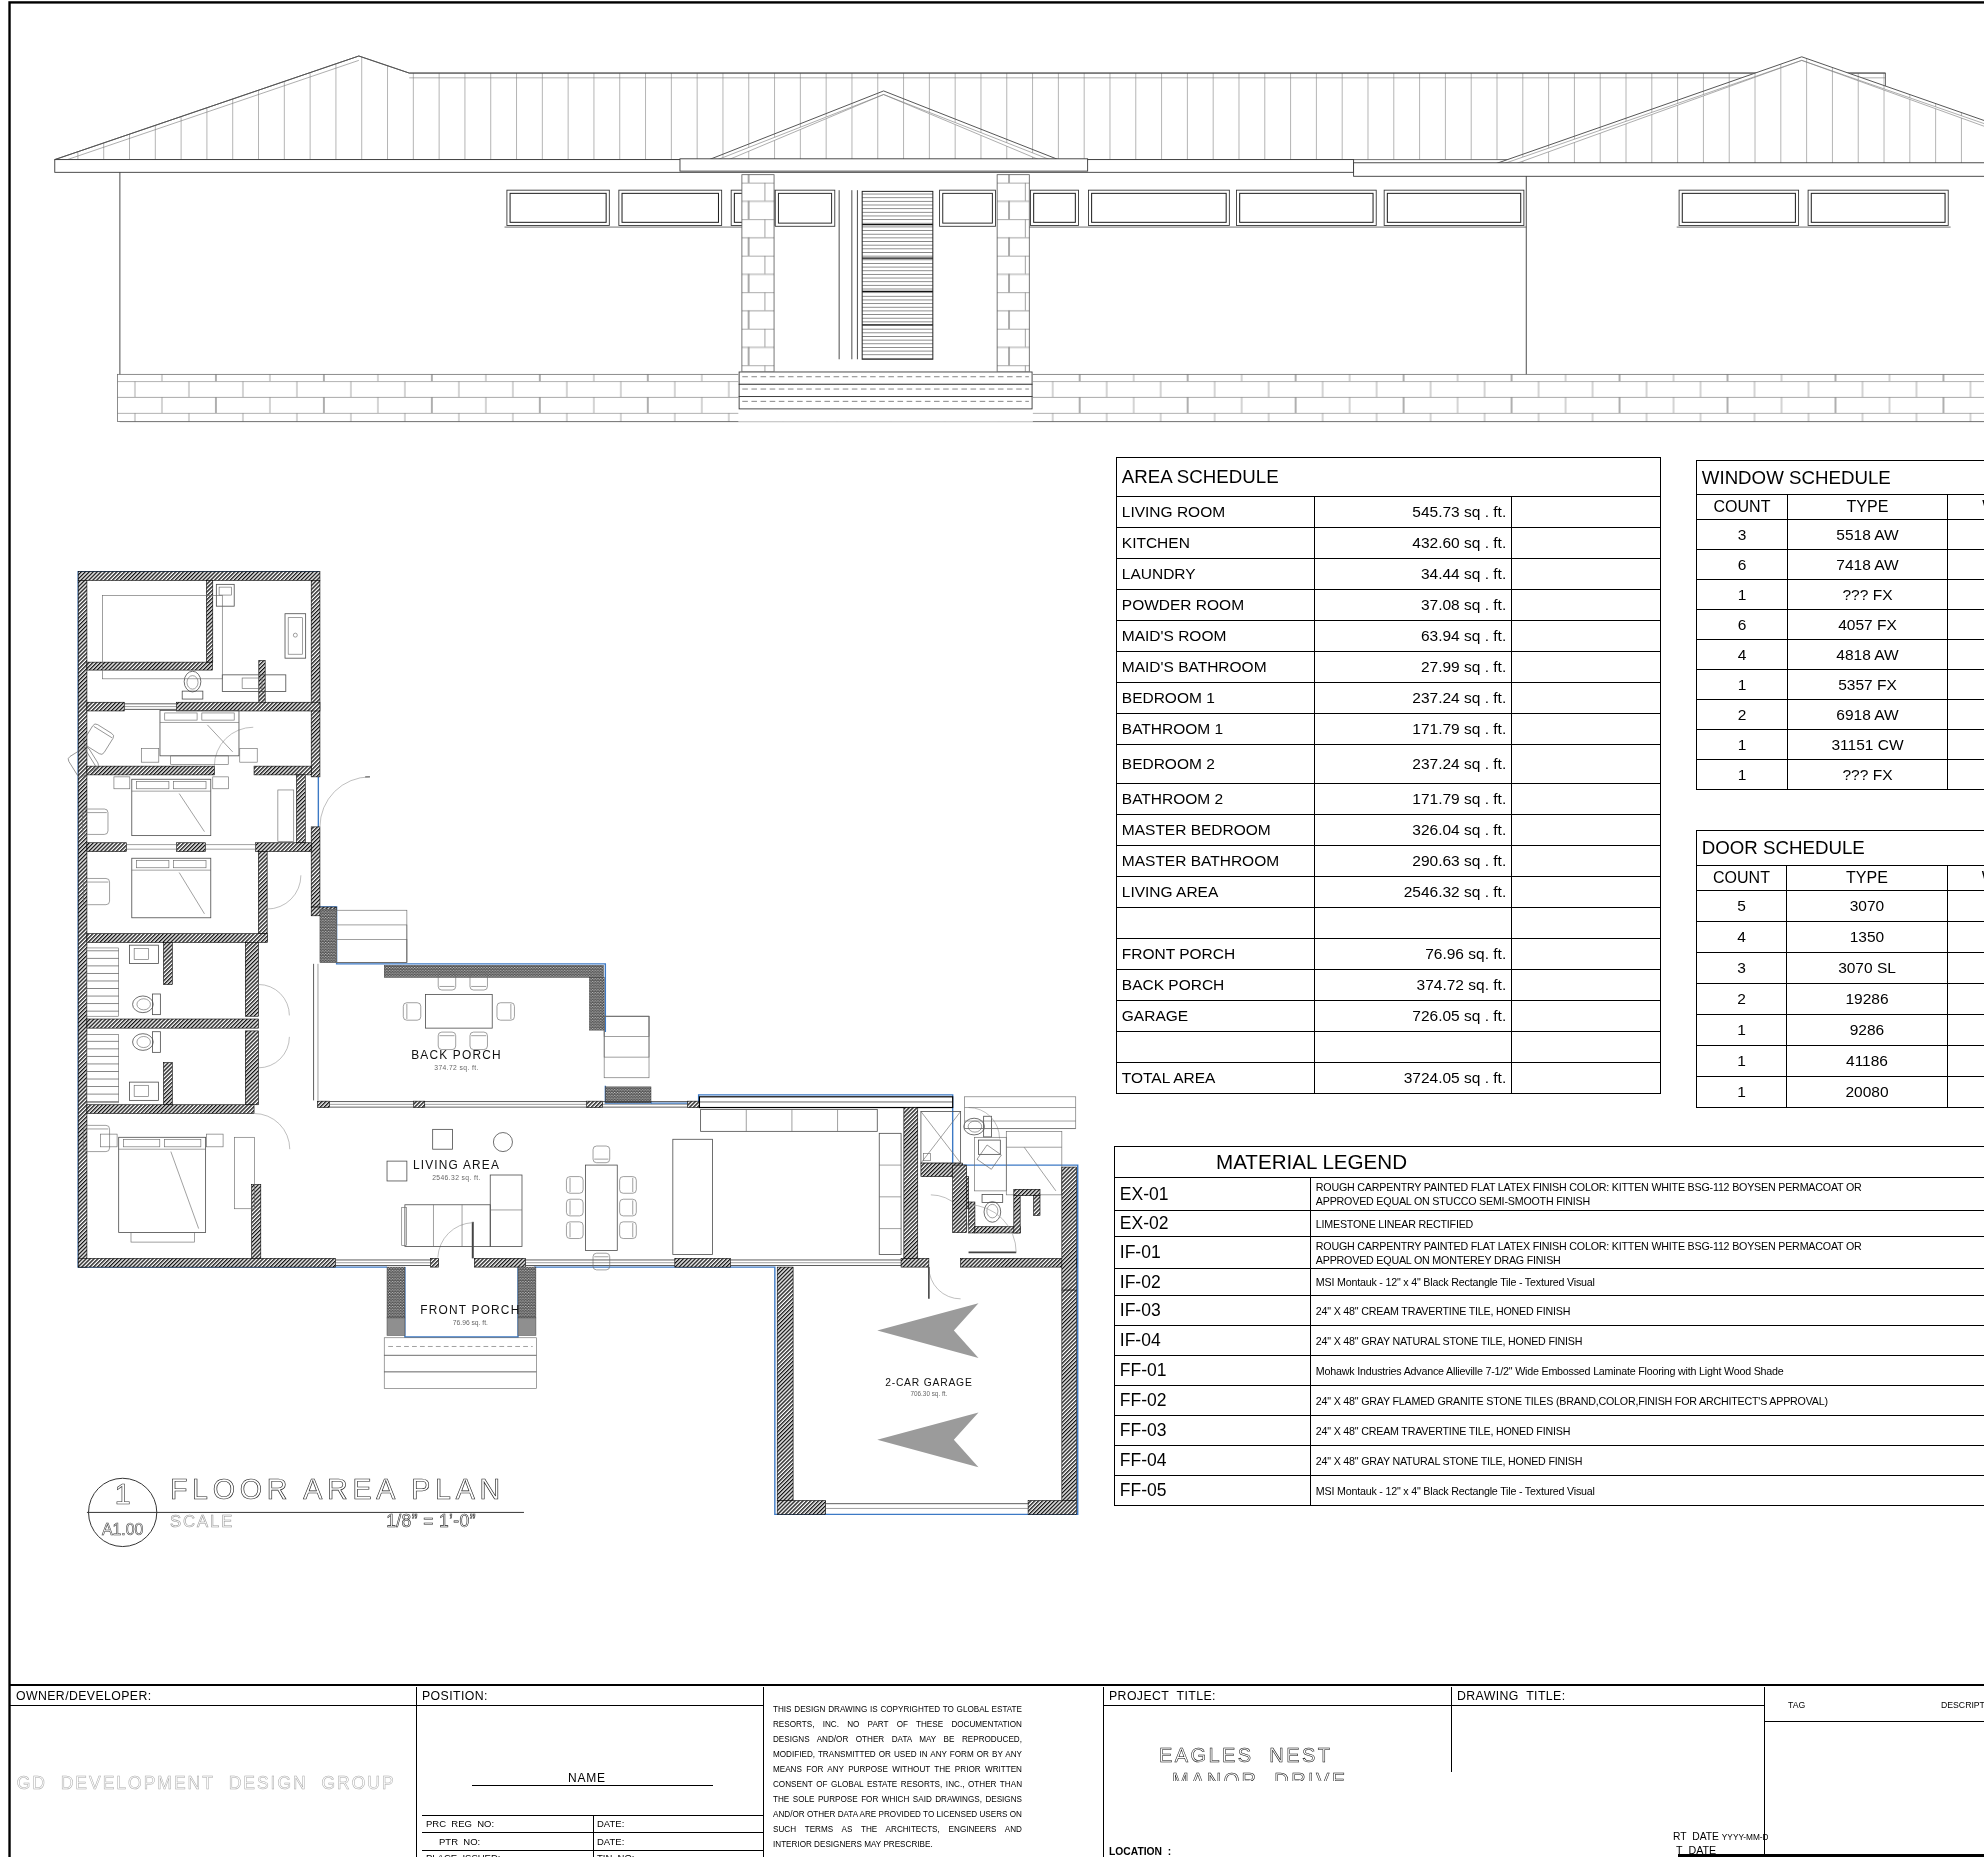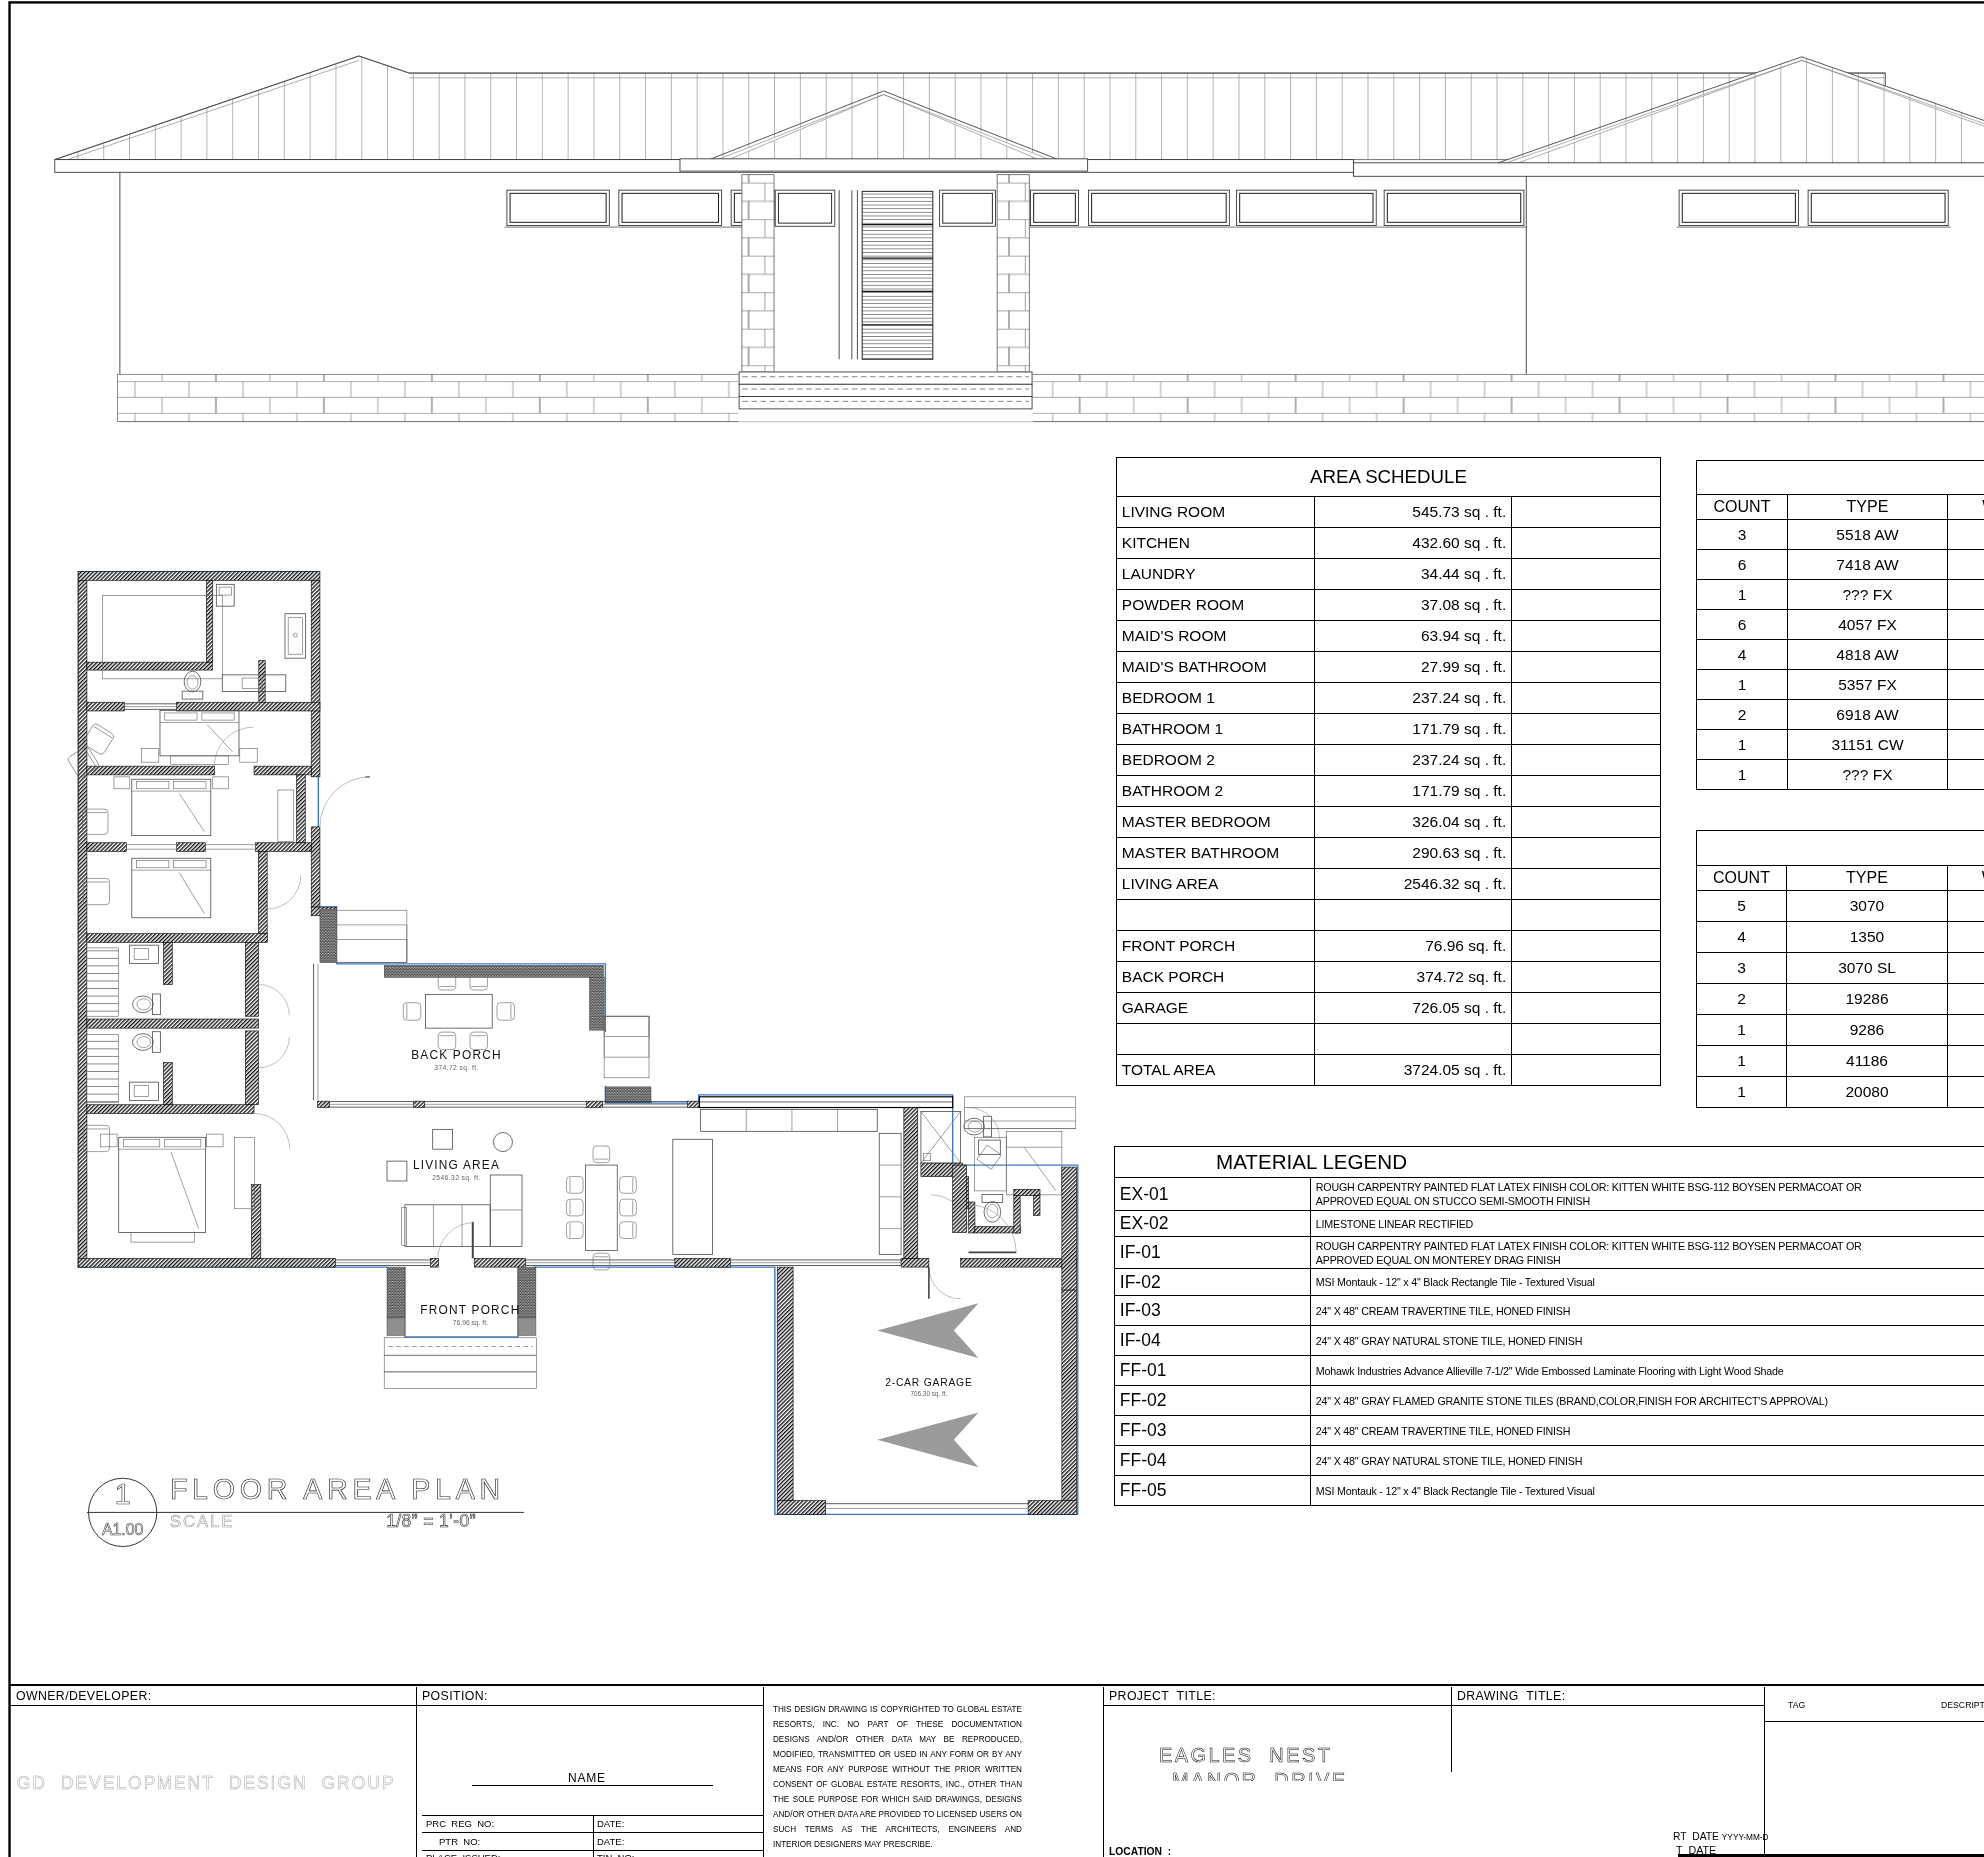--- a/index.html
+++ b/index.html
@@ -1,19 +1,19 @@
 <!DOCTYPE html>
 <html style="font-size:6.4px"><head><meta charset="utf-8"><style>
 html,body{margin:0;padding:0}
 body{width:2629px;height:1857px;position:relative;background:#fff;font-family:"Liberation Sans",sans-serif;overflow:hidden}
 .abs{position:absolute}
 table{border-collapse:collapse;table-layout:fixed;position:absolute}
 td{border:0.8px solid #000;padding:0 4.8px;white-space:nowrap;overflow:hidden;font-size:15.5px;color:#000}
 .t1 td{border:1px solid #000}
-.hd{font-size:18.7px;text-align:center}
+.hd{font-size:18.7px;}
 .r{text-align:right}.c{text-align:center}
 .lin{position:absolute;background:#000}
 .lbl{position:absolute;white-space:nowrap;color:#000}
 .thin{color:transparent;-webkit-text-stroke:0.5px #000}
 .thing{color:transparent;-webkit-text-stroke:0.5px #a9a9a9}
 </style></head><body>
 
 <table class="t1" style="left:1116px;top:457px;width:545px">
     <colgroup>
       <col style="width:198px">
@@ -57,21 +57,21 @@
       <tr style="height:31px">
         <td style="width:197px">BEDROOM 1</td>
         <td class="r" style="width:196px">237.24 sq . ft.</td>
         <td style="width:141px"></td>
       </tr>
       <tr style="height:31px">
         <td style="width:197px">BATHROOM 1</td>
         <td class="r" style="width:196px">171.79 sq . ft.</td>
         <td style="width:141px"></td>
       </tr>
-      <tr style="height:31px">
+      <tr style="height:39px">
         <td style="width:197px">BEDROOM 2</td>
         <td class="r" style="width:196px">237.24 sq . ft.</td>
         <td style="width:141px"></td>
       </tr>
       <tr style="height:31px">
         <td style="width:197px">BATHROOM 2</td>
         <td class="r" style="width:196px">171.79 sq . ft.</td>
         <td style="width:141px"></td>
       </tr>
       <tr style="height:31px">

